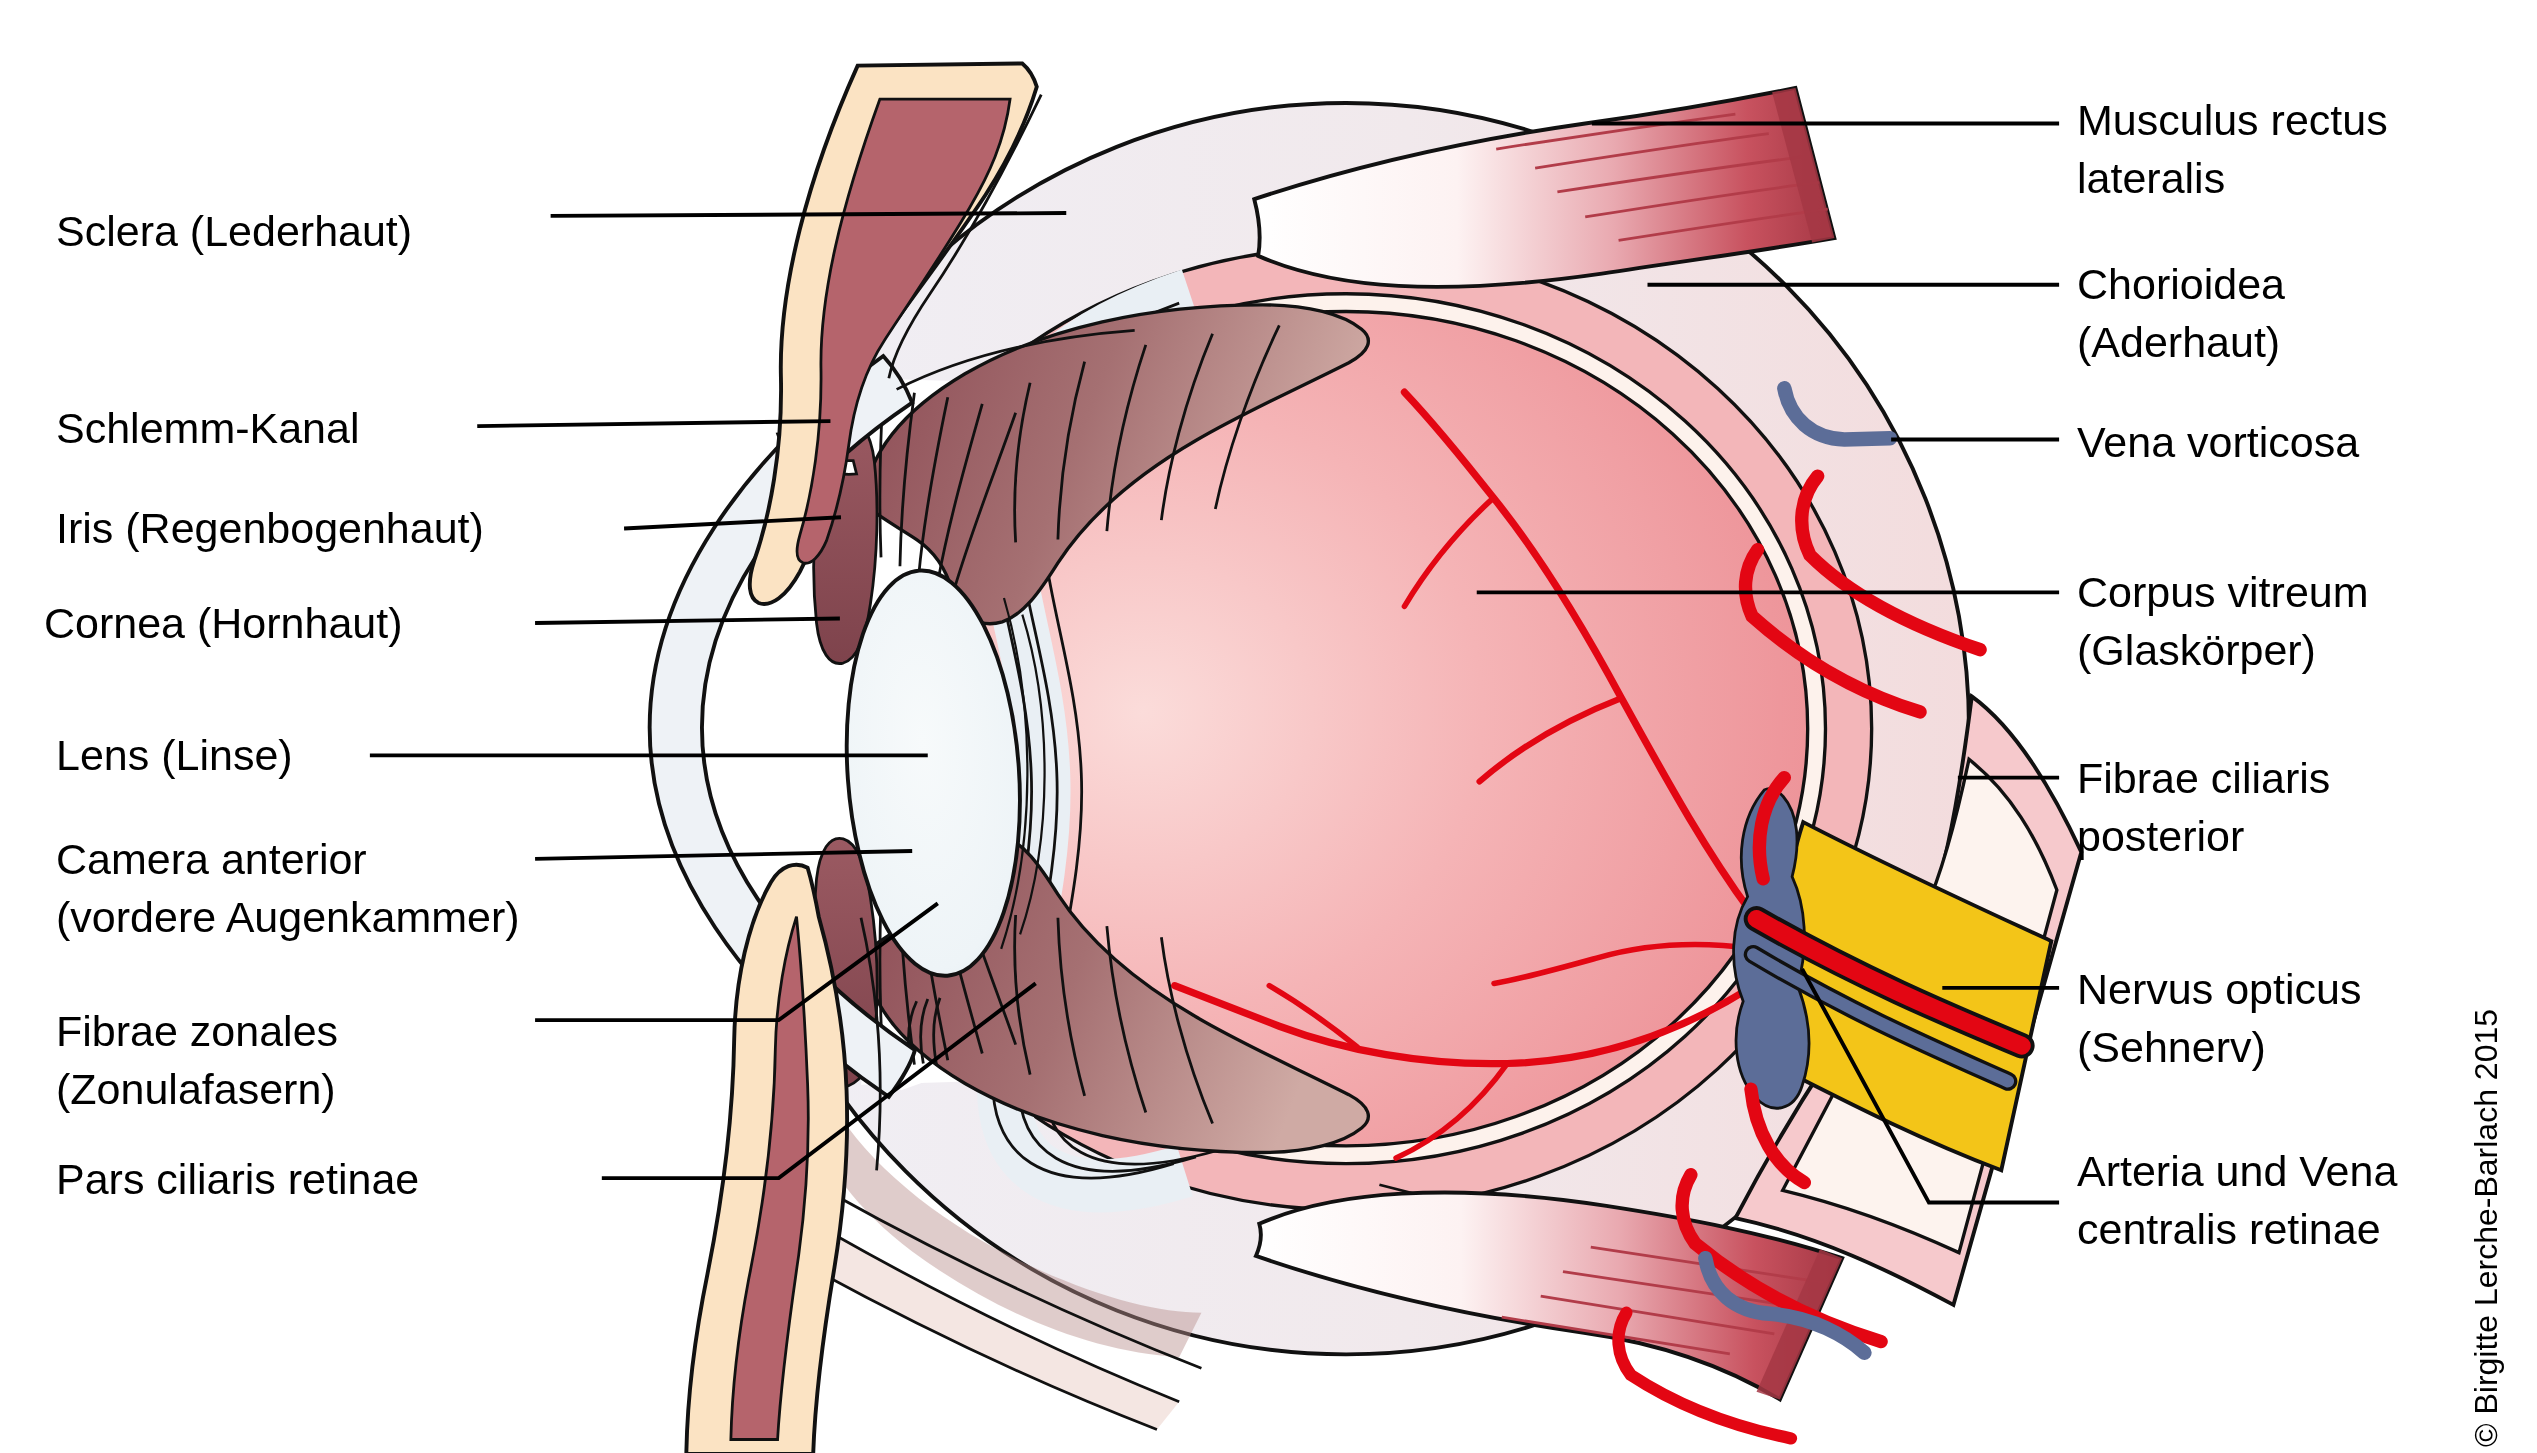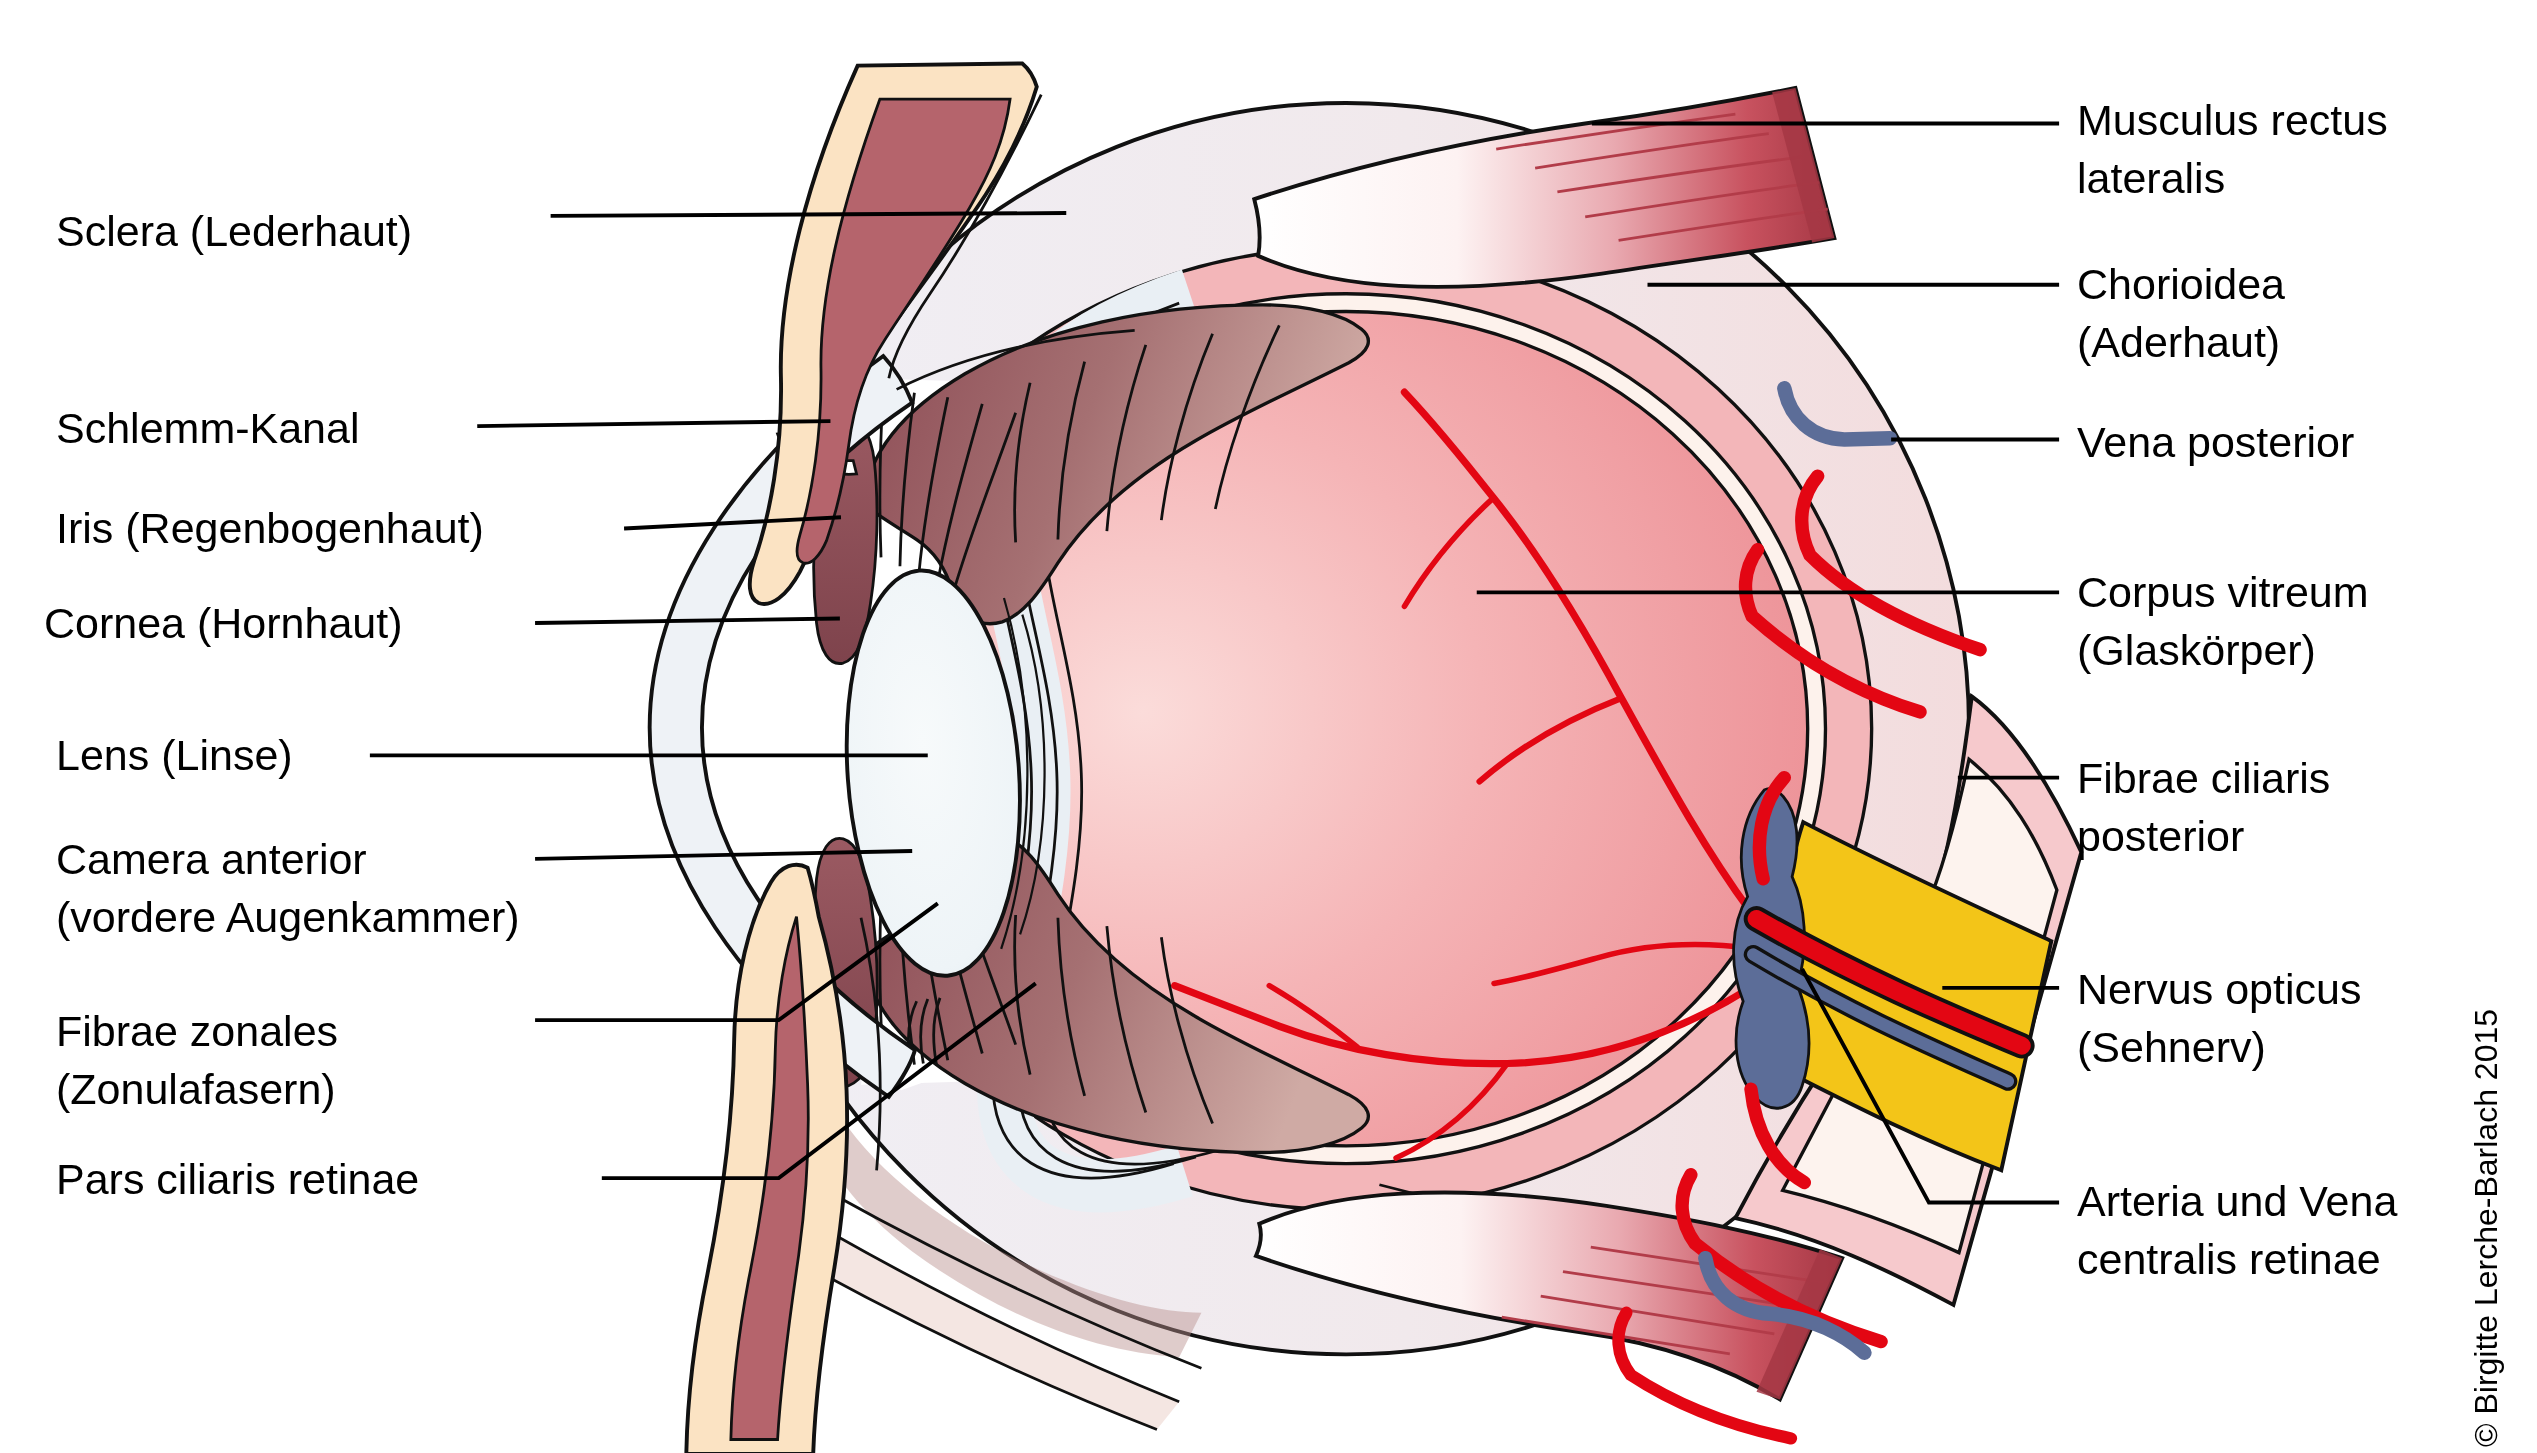--- a/index.html
+++ b/index.html
@@ -258,35 +258,35 @@
 
 <div class="lbl" style="left:2077px;top:91px">
       <span>Musculus rectus</span>
       <span>lateralis</span>
     </div>
 <div class="lbl" style="left:2077px;top:255px">
       <span>Chorioidea</span>
       <span>(Aderhaut)</span>
     </div>
 <div class="lbl" style="left:2077px;top:413px">
-      <span>Vena posterior</span>
+      <span>Vena vorticosa</span>
     </div>
 <div class="lbl" style="left:2077px;top:563px">
       <span>Corpus vitreum</span>
       <span>(Glaskörper)</span>
     </div>
 <div class="lbl" style="left:2077px;top:749px">
       <span>Fibrae ciliaris</span>
       <span>posterior</span>
     </div>
 <div class="lbl" style="left:2077px;top:960px">
       <span>Nervus opticus</span>
       <span>(Sehnerv)</span>
     </div>
-<div class="lbl" style="left:2077px;top:1172px">
+<div class="lbl" style="left:2077px;top:1142px">
       <span>Arteria und Vena</span>
       <span>centralis retinae</span>
     </div>
 
 <div class="copyright">© Birgitte Lerche-Barlach 2015</div>
 
 </div>
 
 
 </body></html>

